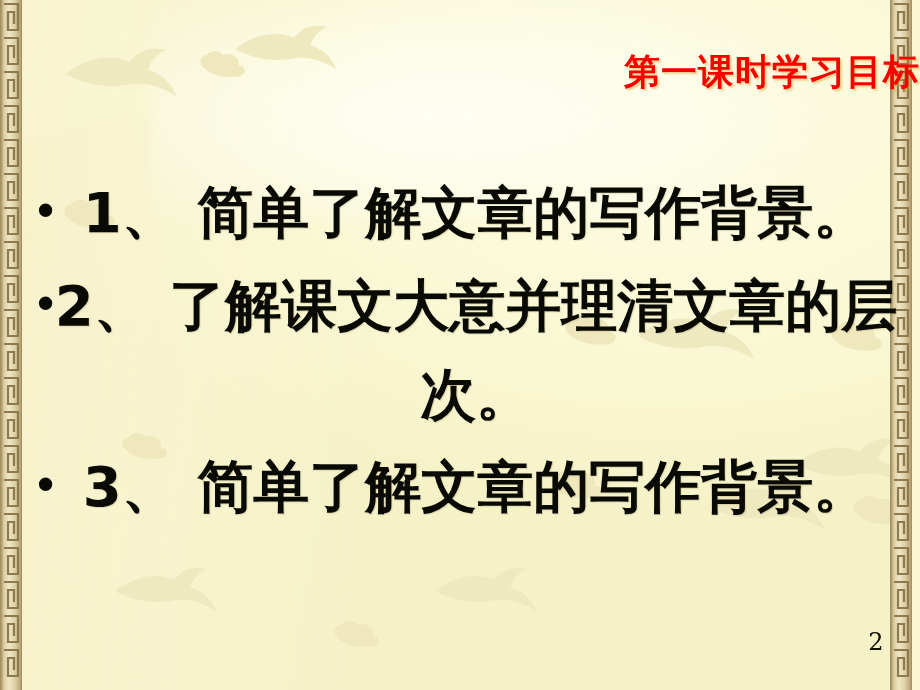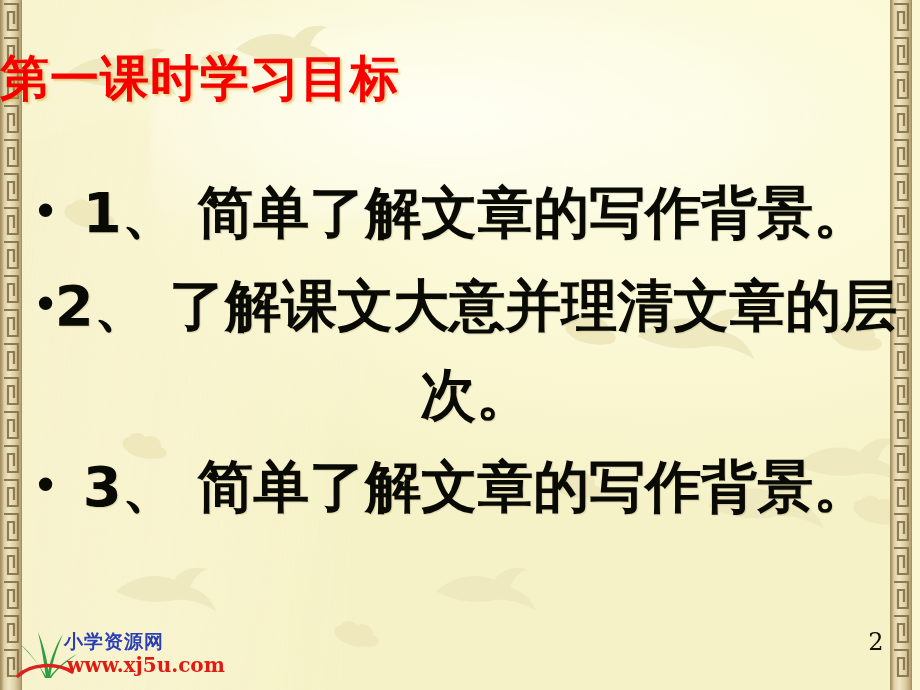--- a/index.html
+++ b/index.html
@@ -88,23 +88,23 @@
     width: 8px; height: 690px;
     background: #faf7d2;
   }
 
   
   .title {
     position: absolute;
     left: 0;
     top: 52px;
     width: 920px;
-    text-align: left;
-    font-family: "DejaVu Serif", "Liberation Serif", serif;
-    font-size: 49px;
+    text-align: right;
+    font-family: "DejaVu Serif", "Liberation Serif", serif;
+    font-size: 36px;
     line-height: 1.08;
     font-weight: 700;
     color: #f60000;
     letter-spacing: 1px;
     text-shadow: 2px 2px 2px rgba(218,160,40,0.45);
     white-space: nowrap;
   }
 
   
   .body-list {
@@ -329,29 +329,14 @@
 
     <div class="bullet-row">
       <span class="bullet-dot">•</span>
       <span class="bullet-text"><span class="num">3、</span><span> 简单了解文章的写作背景。</span></span>
     </div>
 
   </div>
 
   <div class="page-number">2</div>
 
-  <div class="logo">
-    <svg class="logo-mark" viewBox="0 0 64 56">
-      <g fill="#2f9e40">
-        <path d="M30 50 C28 36 26 20 22 4 C28 18 32 34 33 50 Z"></path>
-        <path d="M31 50 C33 36 38 20 47 6 C40 22 36 36 34 50 Z"></path>
-        <path d="M29 50 C24 38 16 26 4 16 C16 28 24 38 31 50 Z"></path>
-        <path d="M33 50 C40 40 50 32 61 26 C50 34 40 42 35 50 Z"></path>
-      </g>
-      <path d="M2 48 C14 36 40 34 56 44" fill="none" stroke="#e02020" stroke-width="3.4" stroke-linecap="round"></path>
-    </svg>
-    <div class="logo-text">
-      <div class="logo-cn">小学资源网</div>
-      <div class="logo-url">www.xj5u.com</div>
-    </div>
-  </div>
 
 </div>
 
 </body></html>

